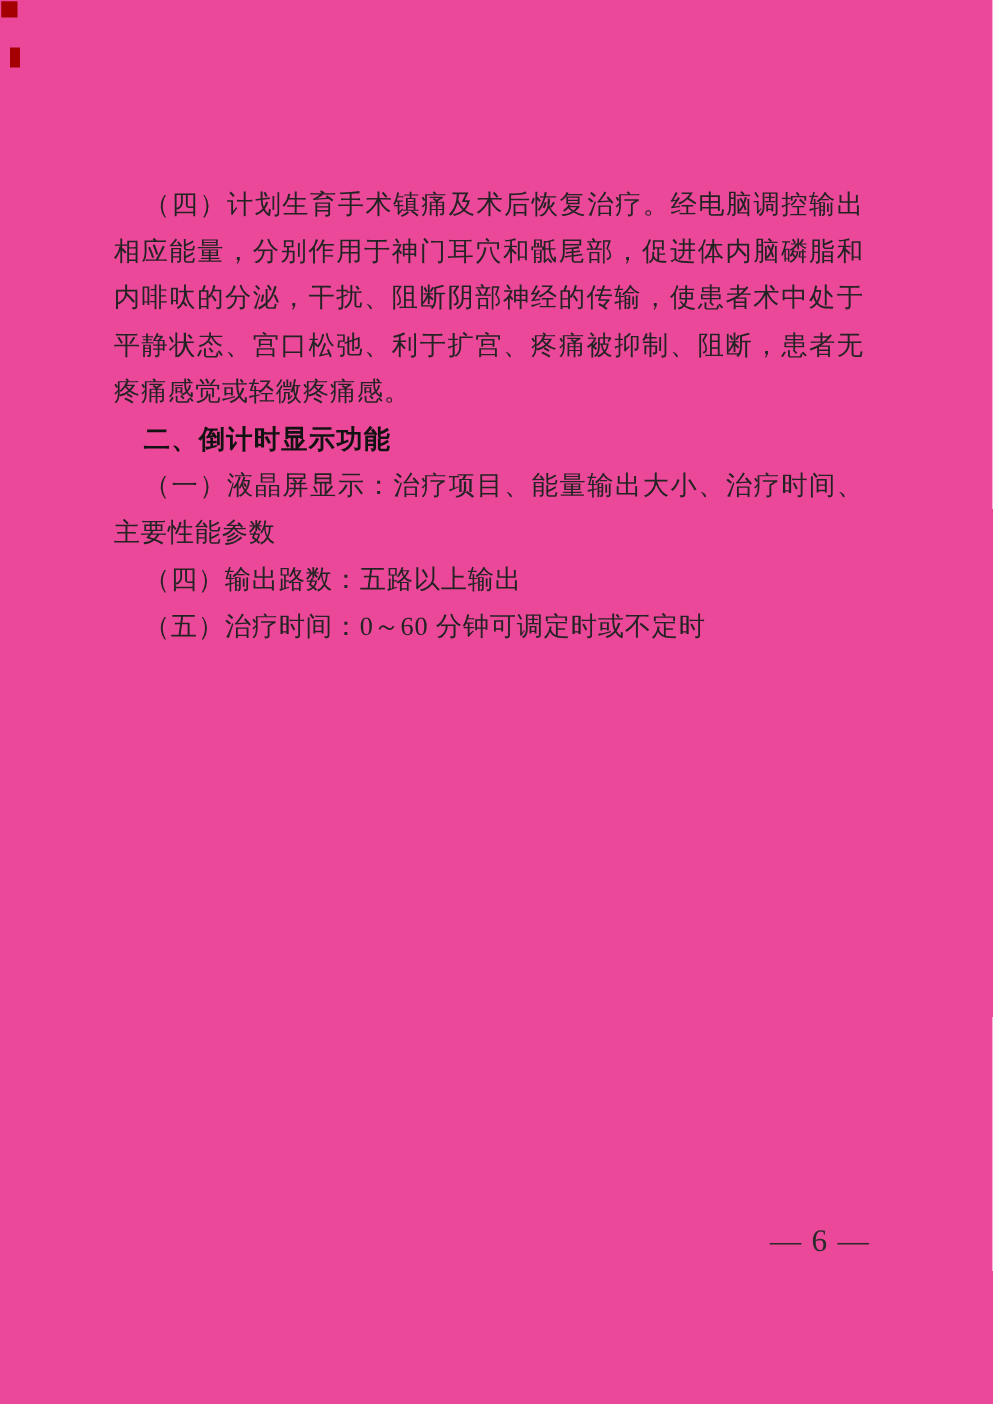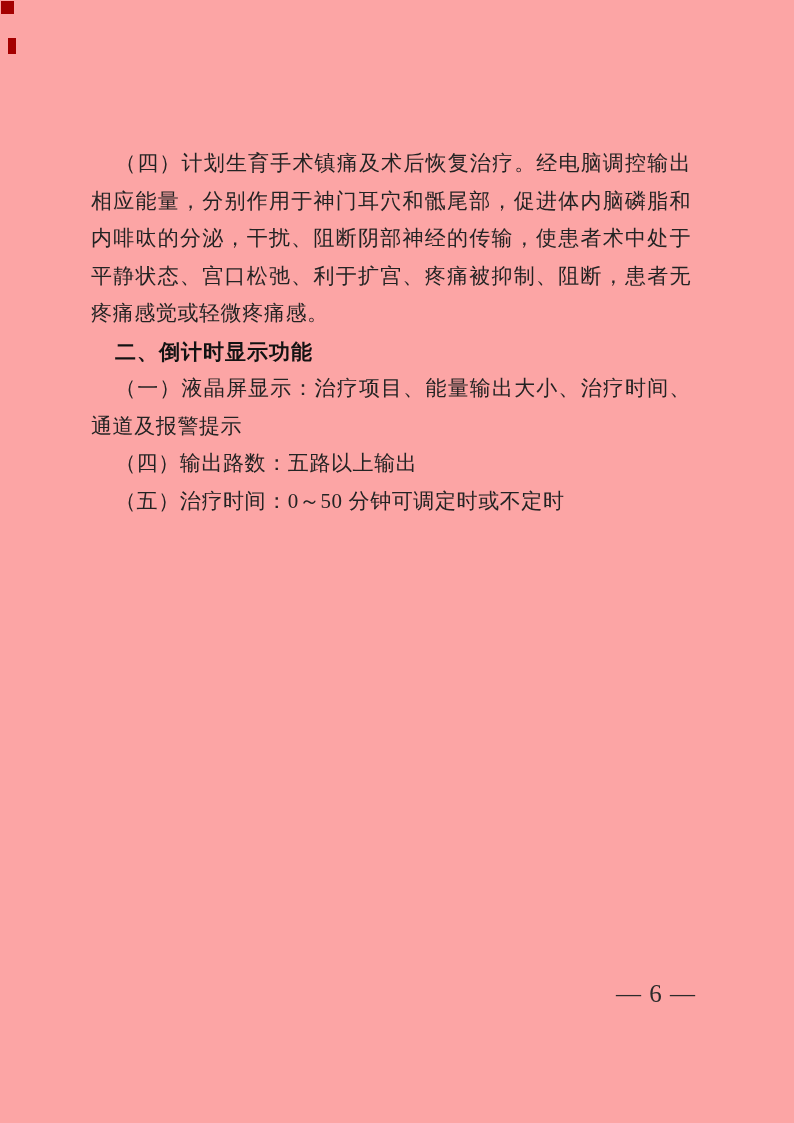--- a/index.html
+++ b/index.html
@@ -4,21 +4,21 @@
 <style>
   html, body {
     margin: 0;
     padding: 0;
     background: #ffffff;
   }
   .page {
     position: relative;
     width: 794px;
     height: 1123px;
-    background: #fca5a5;
+    background: #ec4899;
     overflow: hidden;
   }
   .content {
     position: absolute;
     left: 91px;
     top: 145px;
     width: 600px;
   }
   .content p {
     margin: 0;
@@ -56,18 +56,18 @@
 </style>
 </head>
 <body>
 
 <div class="page">
   <span class="mark mark-a" style="background: rgb(164, 0, 0);"></span>
   <span class="mark mark-b" style="background: rgb(164, 0, 0);"></span>
   <div class="content" id="doc-body">
       <p class="body">（四）计划生育手术镇痛及术后恢复治疗。经电脑调控输出相应能量，分别作用于神门耳穴和骶尾部，促进体内脑磷脂和内啡呔的分泌，干扰、阻断阴部神经的传输，使患者术中处于平静状态、宫口松弛、利于扩宫、疼痛被抑制、阻断，患者无疼痛感觉或轻微疼痛感。</p>
       <p class="heading">二、倒计时显示功能</p>
-      <p class="body">（一）液晶屏显示：治疗项目、能量输出大小、治疗时间、通道及报警提示</p>
+      <p class="body">（一）液晶屏显示：治疗项目、能量输出大小、治疗时间、主要性能参数</p>
       <p class="body">（四）输出路数：五路以上输出</p>
-      <p class="body">（五）治疗时间：0～50 分钟可调定时或不定时</p>
+      <p class="body">（五）治疗时间：0～60 分钟可调定时或不定时</p>
     </div>
   <div class="footer">— 6 —</div>
 </div>
 
 </body></html>

